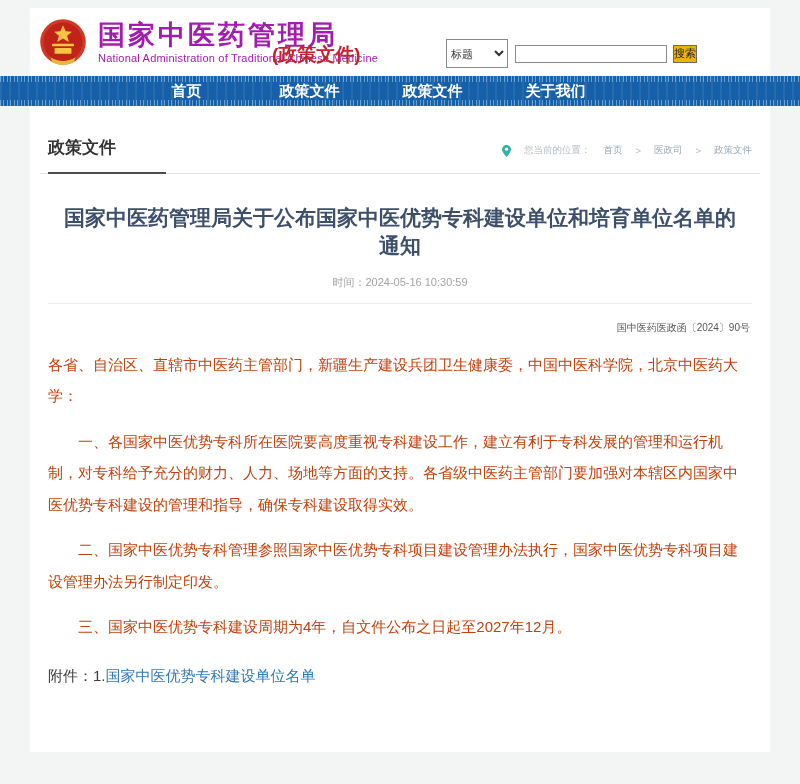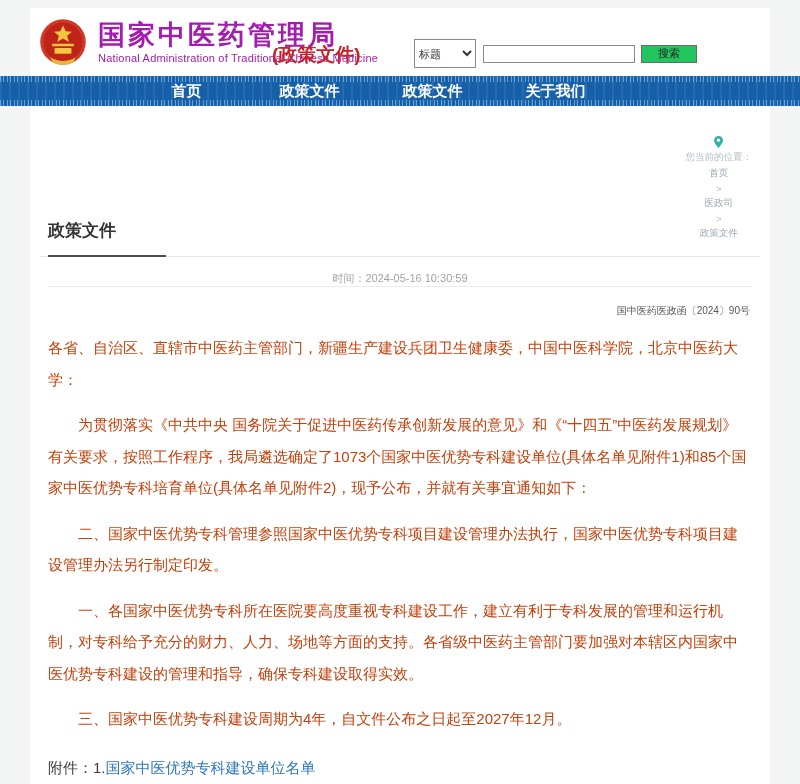--- a/index.html
+++ b/index.html
@@ -11,48 +11,48 @@
   .header { margin:0 30px; background:#fff; height:68px; position:relative; }
   .logo-row { position:absolute; left:6px; top:7px; display:flex; align-items:center; }
   .emblem { width:54px; height:54px; flex:0 0 auto; }
   .site-title { margin-left:8px; color:#a21caf; }
   .site-name { font-size:27px; font-weight:bold; letter-spacing:3px; line-height:1.15; }
   .site-name-en { font-size:11px; letter-spacing:.2px; }
   .channel { position:absolute; left:242px; top:34px; color:#c5222b; font-size:19px; font-weight:bold; }
   .search-row { position:absolute; right:73px; top:31px; display:flex; align-items:center; }
   .search-select { width:62px; height:29px; font-size:11px; border:1px solid #8a8a8a; background:#fff; color:#333; }
   .search-input { width:152px; height:18px; margin-left:7px; border:1px solid #8a8a8a; font-size:11px; padding:0 3px; }
-  .search-btn { margin-left:6px; height:18px; font-size:11px; padding:0 16px; border:1px solid #6a6a6a; background:#22c55e; color:#222; cursor:pointer; }
+  .search-btn { margin-left:6px; height:18px; font-size:11px; padding:0 0; border:1px solid #6a6a6a; background:#eab308; color:#222; cursor:pointer; }
 
   
   .nav { position:relative; height:30px; margin-top:0; background:#1560a8; overflow:hidden; }
   .nav-texture { position:absolute; inset:0;
     background:repeating-linear-gradient(90deg, rgba(255,255,255,.07) 0 2px, transparent 2px 9px); }
   .nav::before,.nav::after { content:""; position:absolute; left:0; right:0; height:6px; z-index:2;
     background:repeating-linear-gradient(90deg, rgba(150,195,235,.65) 0 1px, transparent 1px 3px,
       rgba(150,195,235,.65) 3px 4px, transparent 4px 7px); }
   .nav::before { top:0; } .nav::after { bottom:0; }
   .nav-menu { position:relative; z-index:3; display:flex; padding-left:125px; height:30px; align-items:center; }
   .nav-item { width:123px; text-align:center; color:#fff; font-size:15px; font-weight:bold; cursor:pointer; }
 
   
   .main { margin:0 30px; background:#fff; min-height:646px; padding:0 10px 10px; }
   .section-head { position:relative; display:flex; justify-content:space-between; align-items:flex-end;
     padding:30px 8px 14px; border-bottom:1px solid #e6e6e6; }
   .section-head::after { content:""; position:absolute; left:8px; bottom:-1px; width:118px; height:2px; background:#4d4d4d; }
   .section-title { font-size:17px; font-weight:bold; color:#333; }
-  .breadcrumb { display:flex; align-items:center; gap:3px; font-size:9.5px; color:#b3bcc3; padding-bottom:2px;flex-direction:column; }
+  .breadcrumb { display:flex; align-items:center; gap:13px; font-size:9.5px; color:#b3bcc3; padding-bottom:2px; }
   .breadcrumb a { color:#9aa7b1; text-decoration:none; cursor:pointer; }
   .pin-icon { width:9px; height:12px; display:inline-block; }
   .crumb-sep { color:#b3bcc3; }
 
   
   .article { padding:0 8px; }
   .article-title { text-align:center; font-size:21px; font-weight:bold; color:#3e4f6b; margin:30px 6px 0; line-height:1.35; }
-  .article-meta { text-align:center; font-size:11px; color:#a3a3a3; margin-top:14px; padding-bottom:0; border-bottom:1px solid #ececec; }
+  .article-meta { text-align:center; font-size:11px; color:#a3a3a3; margin-top:14px; padding-bottom:13px; border-bottom:1px solid #ececec; }
   .doc-number { text-align:right; font-size:10px; color:#565656; margin:17px 2px 4px; }
   .body-text p { font-size:15px; color:#c2410c; line-height:2.1; margin-top:14px; }
   .body-text p.indent { text-indent:2em; }
   .attachments { font-size:15px; color:#3c3c3c; margin-top:22px; }
   .attachment-line { line-height:1.5; }
   .attachments a { color:#2e78b6; text-decoration:none; cursor:pointer; }
 </style>
 </head>
 <body>
 
@@ -111,30 +111,30 @@
         <span>您当前的位置：</span>
         <a>首页</a>
         <span class="crumb-sep">&gt;</span>
         <a>医政司</a>
         <span class="crumb-sep">&gt;</span>
         <a>政策文件</a>
       </div>
     </div>
 
     <div class="article">
+      <h1 class="article-title">国家中医药管理局关于公布国家中医优势专科建设单位和培育单位名单的通知</h1>
       <div class="article-meta">
         <span>时间：</span><span>2024-05-16 10:30:59</span>
       </div>
       <div class="doc-number">国中医药医政函〔2024〕90号</div>
 
       <div class="body-text">
         <p>各省、自治区、直辖市中医药主管部门，新疆生产建设兵团卫生健康委，中国中医科学院，北京中医药大学：</p>
-        <p class="indent">为贯彻落实《中共中央 国务院关于促进中医药传承创新发展的意见》和《“十四五”中医药发展规划》有关要求，按照工作程序，我局遴选确定了1073个国家中医优势专科建设单位(具体名单见附件1)和85个国家中医优势专科培育单位(具体名单见附件2)，现予公布，并就有关事宜通知如下：</p>
+        <p class="indent">一、各国家中医优势专科所在医院要高度重视专科建设工作，建立有利于专科发展的管理和运行机制，对专科给予充分的财力、人力、场地等方面的支持。各省级中医药主管部门要加强对本辖区内国家中医优势专科建设的管理和指导，确保专科建设取得实效。</p>
         <p class="indent">二、国家中医优势专科管理参照国家中医优势专科项目建设管理办法执行，国家中医优势专科项目建设管理办法另行制定印发。</p>
-        <p class="indent">一、各国家中医优势专科所在医院要高度重视专科建设工作，建立有利于专科发展的管理和运行机制，对专科给予充分的财力、人力、场地等方面的支持。各省级中医药主管部门要加强对本辖区内国家中医优势专科建设的管理和指导，确保专科建设取得实效。</p>
         <p class="indent">三、国家中医优势专科建设周期为4年，自文件公布之日起至2027年12月。</p>
       </div>
 
       <div class="attachments">
         <div class="attachment-line">
           <span>附件：</span><span>1.</span><a>国家中医优势专科建设单位名单</a>
         </div>
 
       </div>
 

